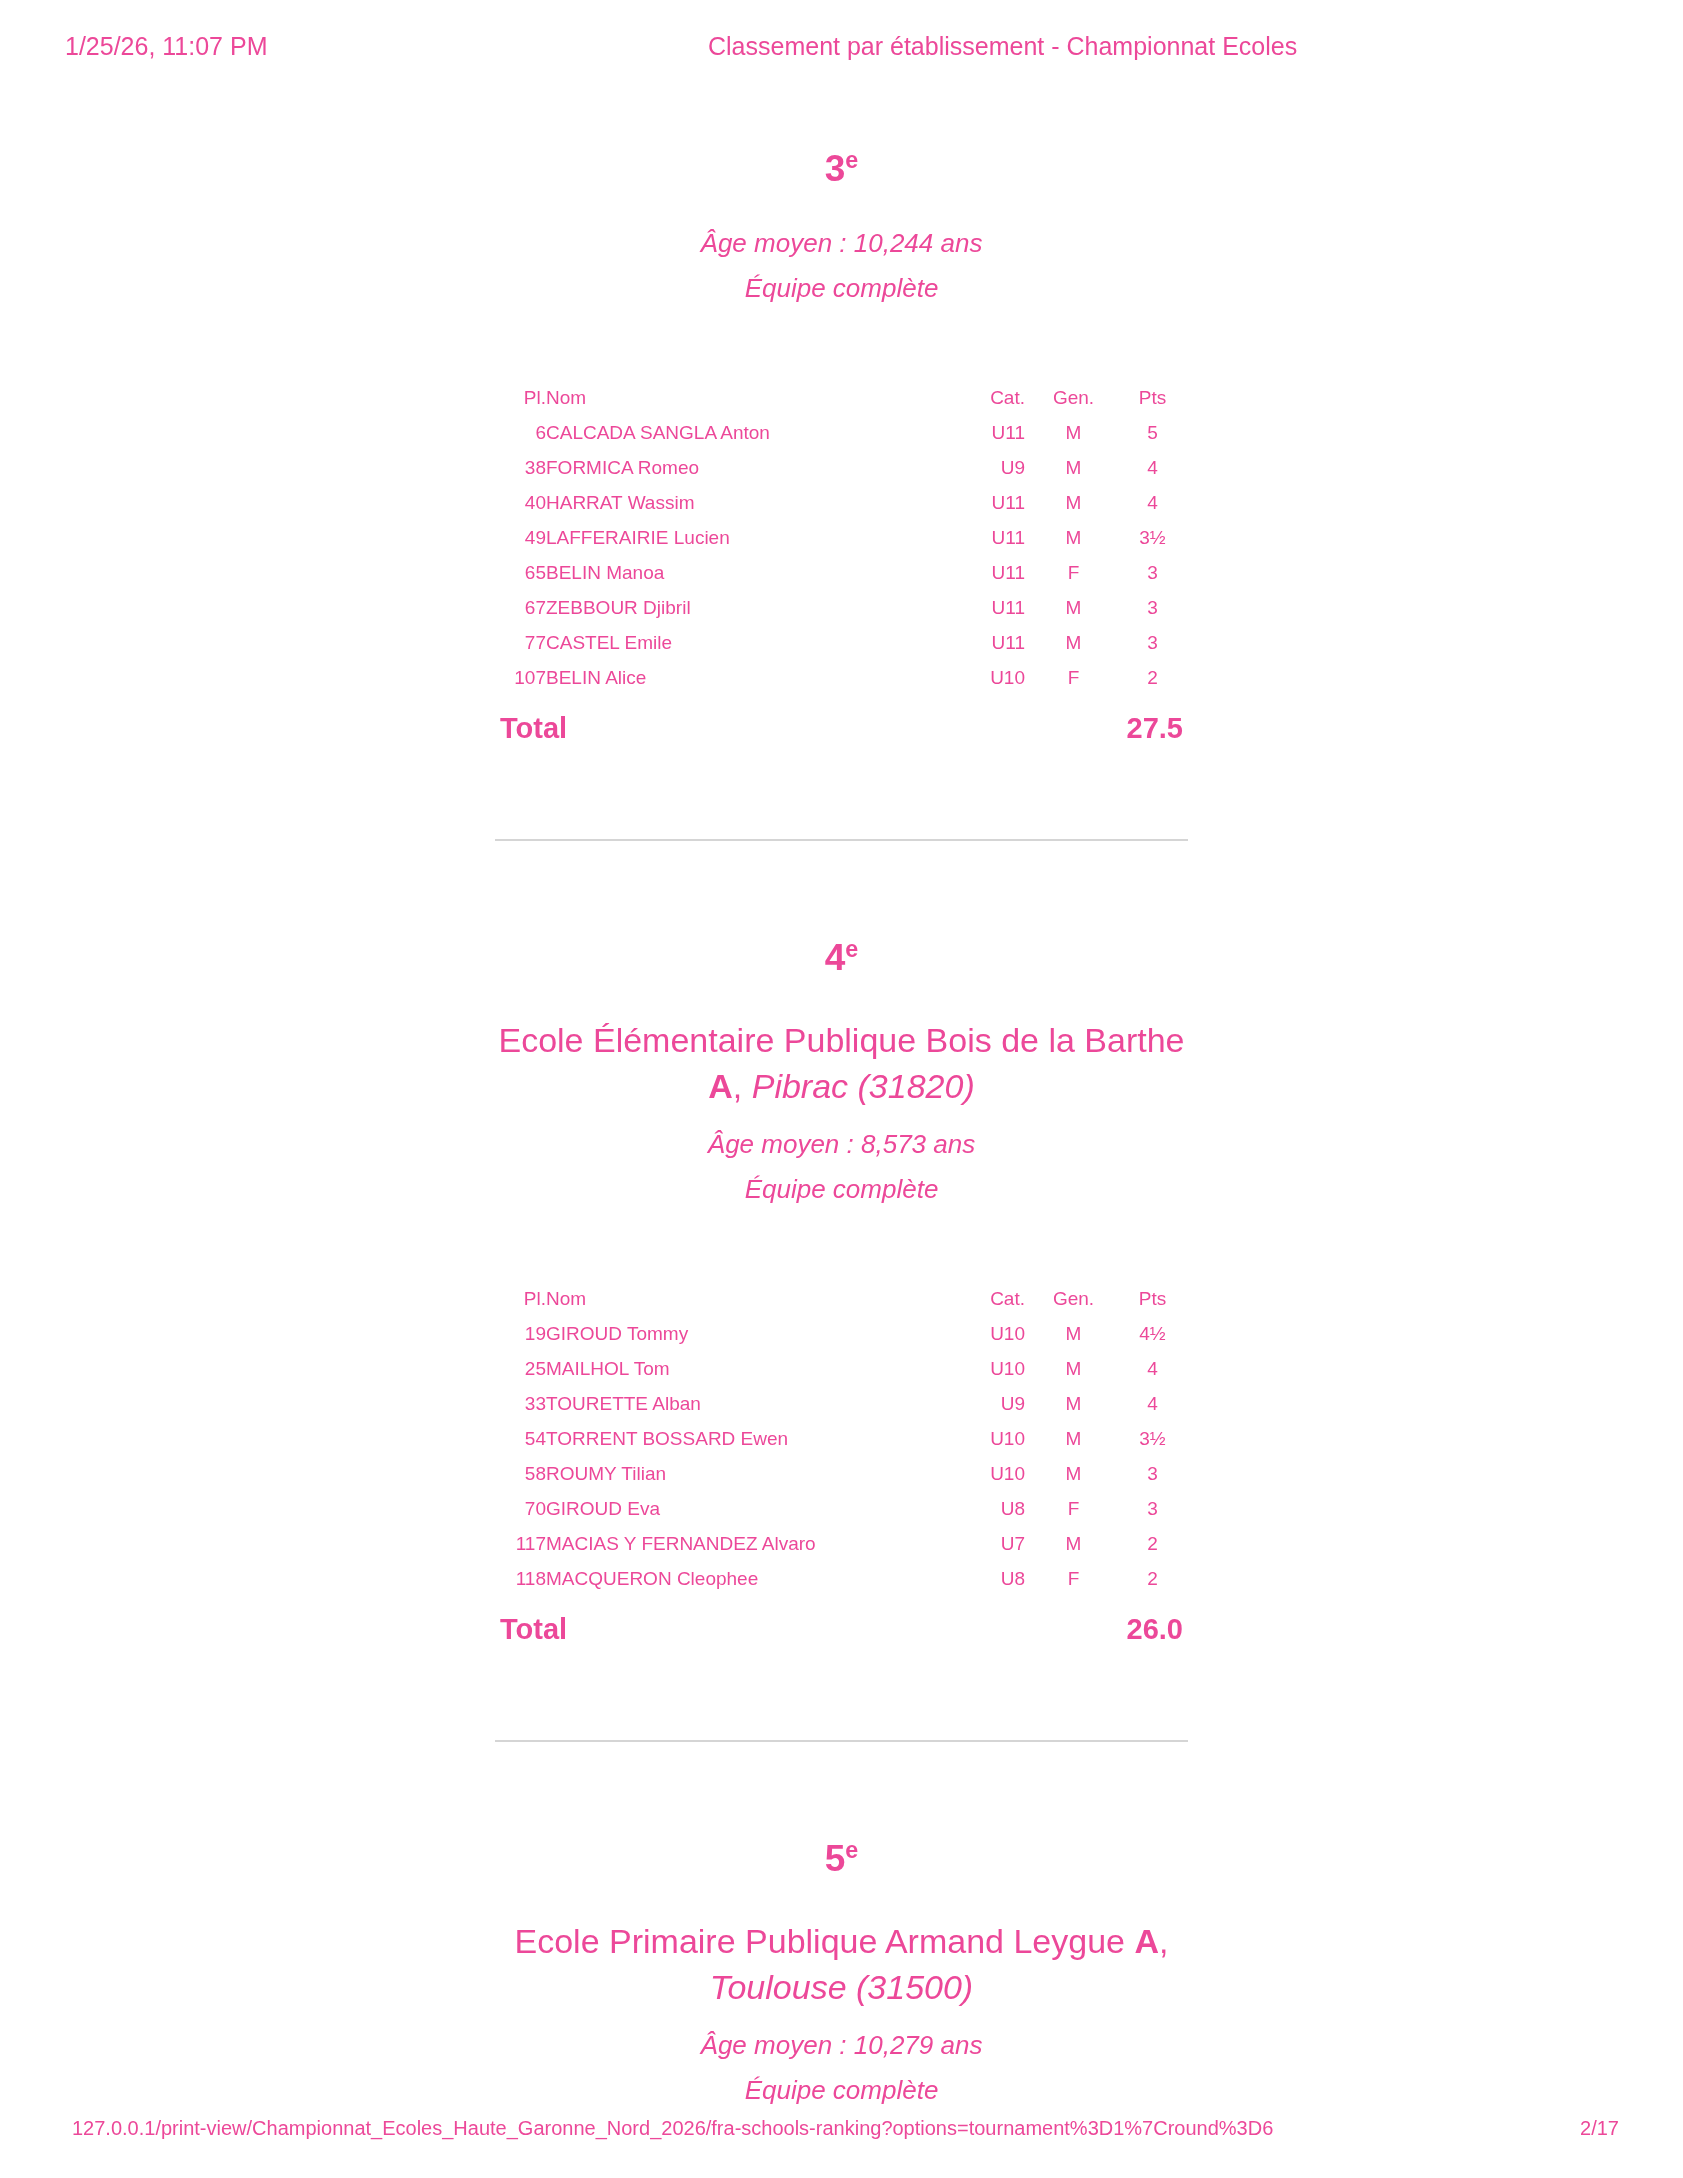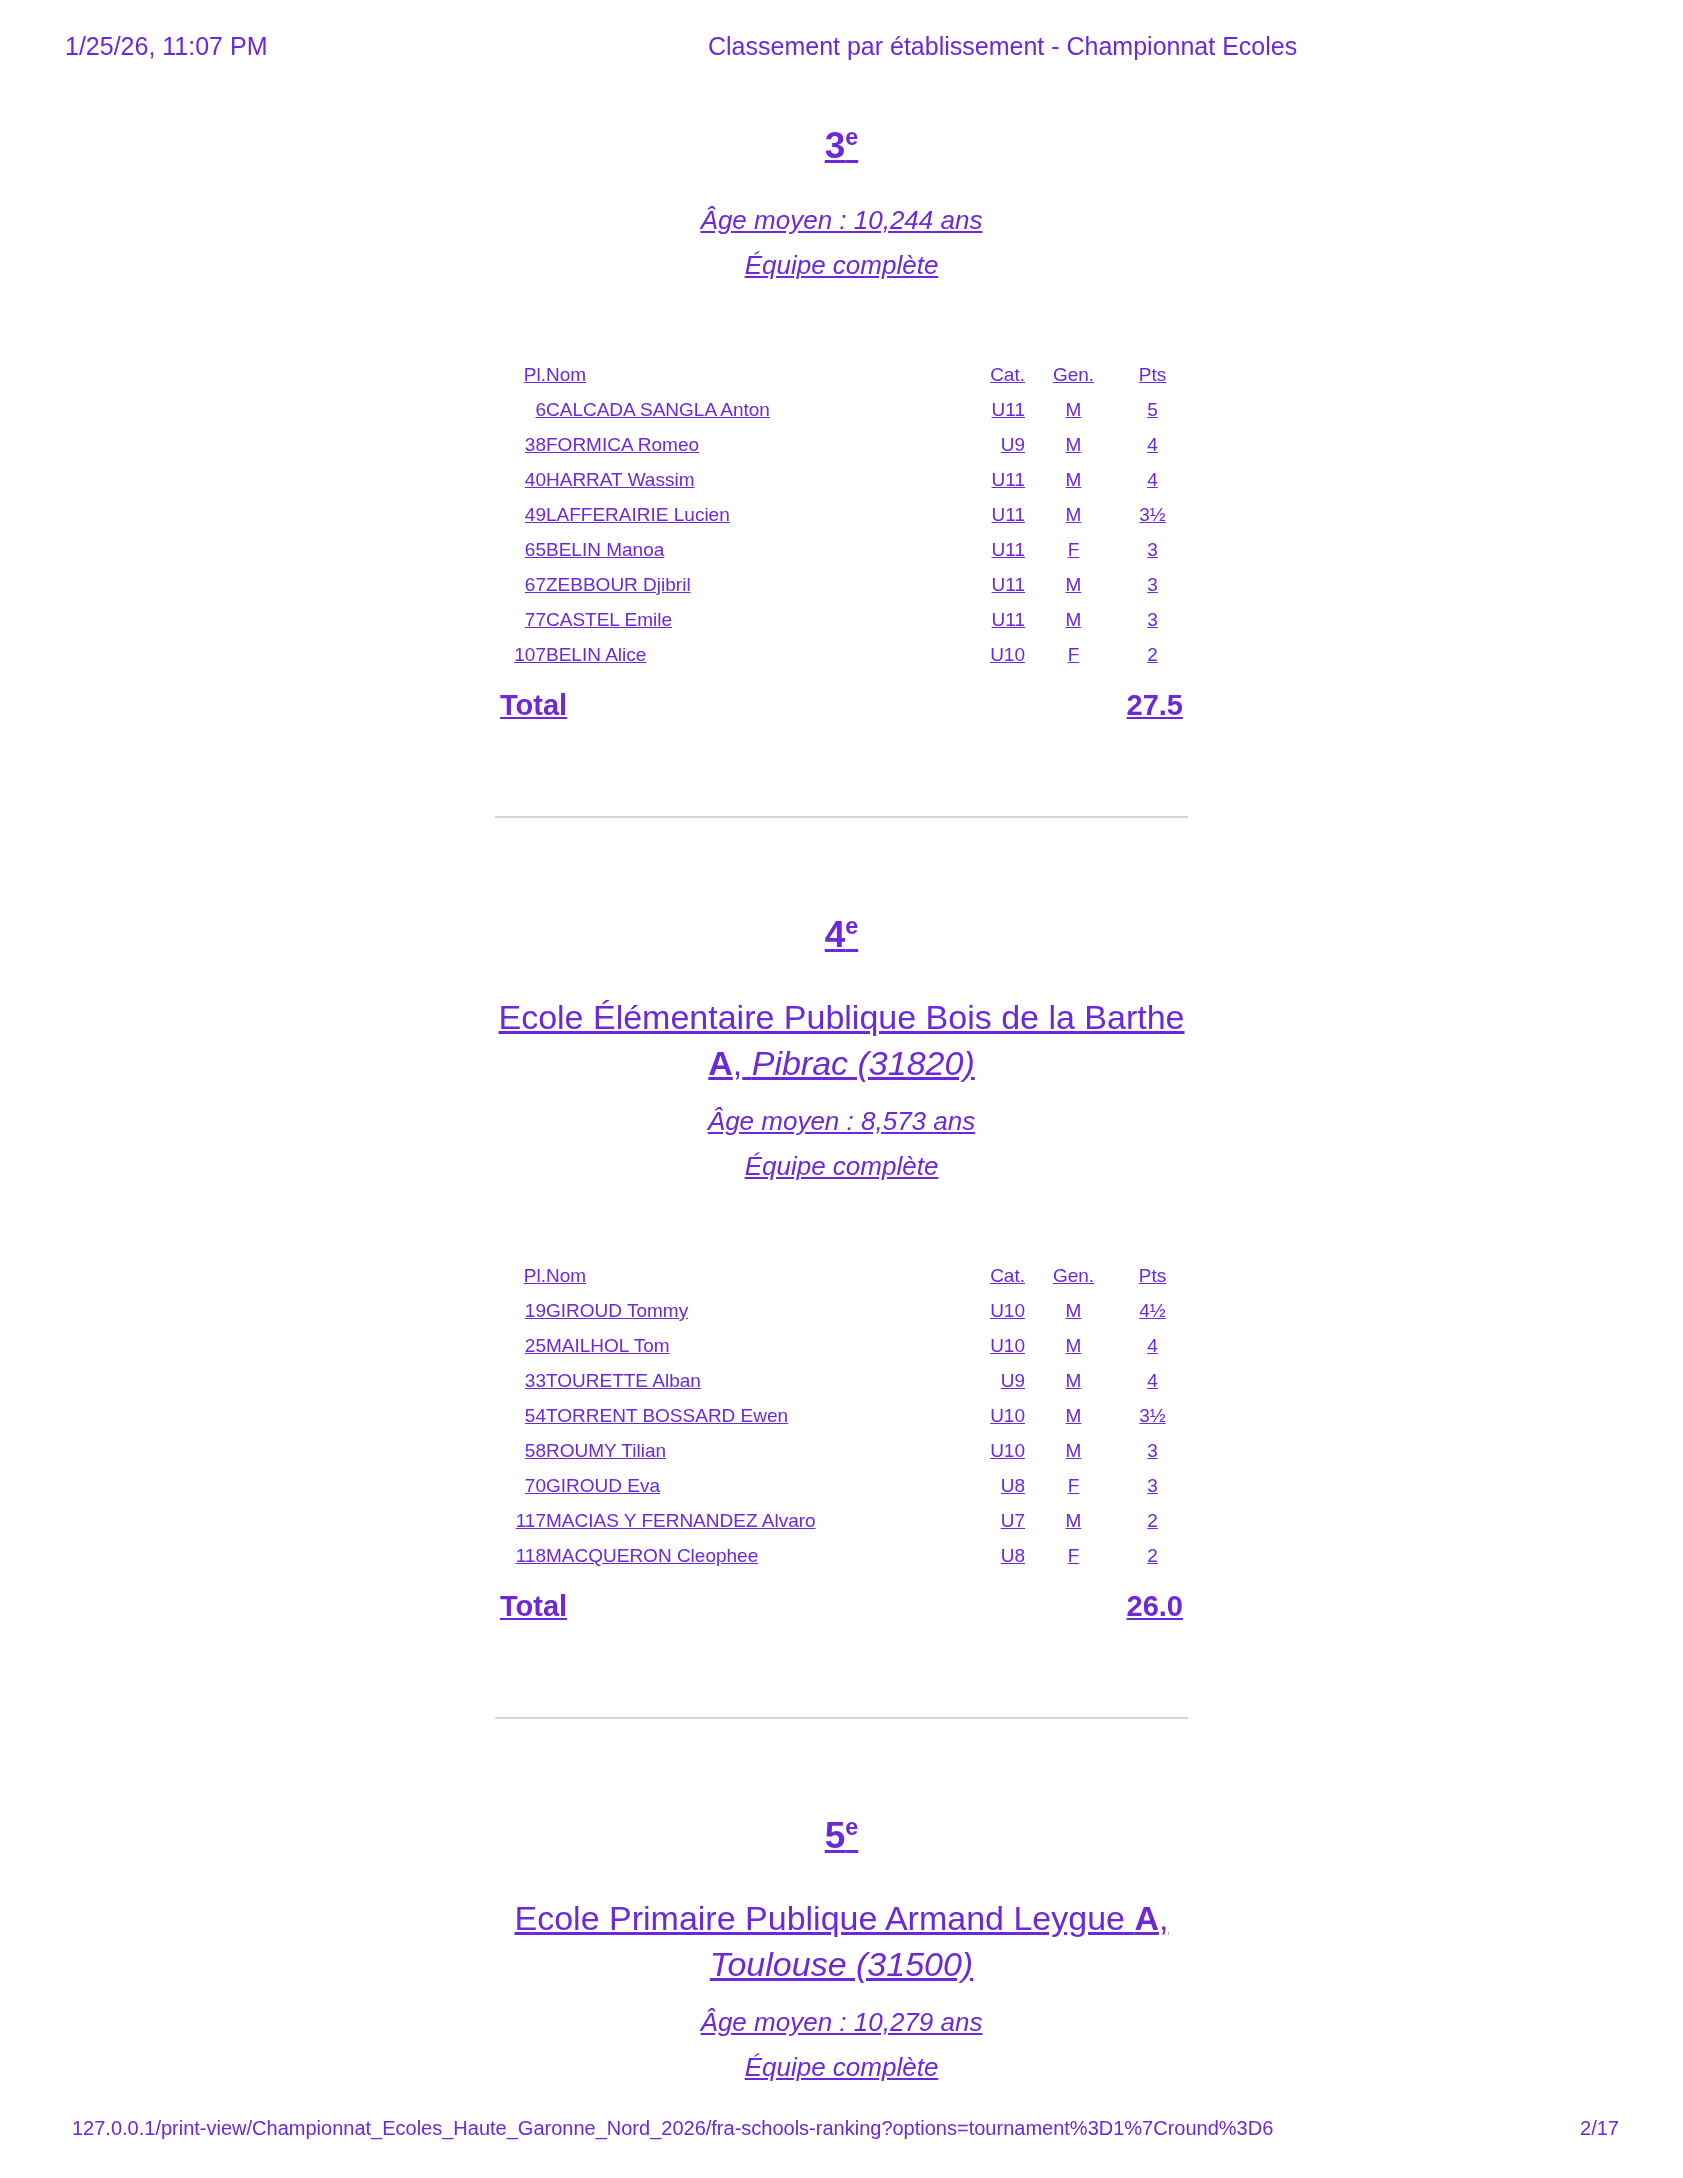--- a/index.html
+++ b/index.html
@@ -1,27 +1,27 @@
 <!DOCTYPE html>
 <html><head>
 <meta charset="utf-8">
 <style>
   html,body { margin:0; padding:0; background:#ffffff; }
   .page {
     position:relative; width:1683px; height:2178px; overflow:hidden;
-    background:#ffffff; color:#6d28d9;
+    background:#ffffff; color:#ec4899;
     font-family:"Liberation Sans", sans-serif;
   }
   
   .ph-date  { position:absolute; top:33px; left:65px;  font-size:25px; line-height:26px; }
   .ph-title { position:absolute; top:33px; left:708px; font-size:25px; line-height:26px; }
   .pf-url   { position:absolute; top:2115px; left:72px; font-size:20px; line-height:26px; }
   .pf-page  { position:absolute; top:2115px; right:64px; font-size:20px; line-height:26px; }
 
-  .content { width:693px; margin:0 auto; padding-top:87px; text-align:center;text-decoration:underline; }
+  .content { width:693px; margin:0 auto; padding-top:110px; text-align:center; }
 
   .rank { font-size:37px; font-weight:bold; line-height:44px; }
   .rank sup { font-size:63%; vertical-align:super; line-height:0; }
 
   .school { font-size:34px; font-weight:normal; line-height:46px; margin:0; }
   .school .team { font-weight:bold; }
   .school .city { font-style:italic; }
 
   .age    { font-size:26px; font-style:italic; line-height:30px; margin-top:20px; }
   .status { font-size:26px; font-style:italic; line-height:30px; margin-top:15px; }

